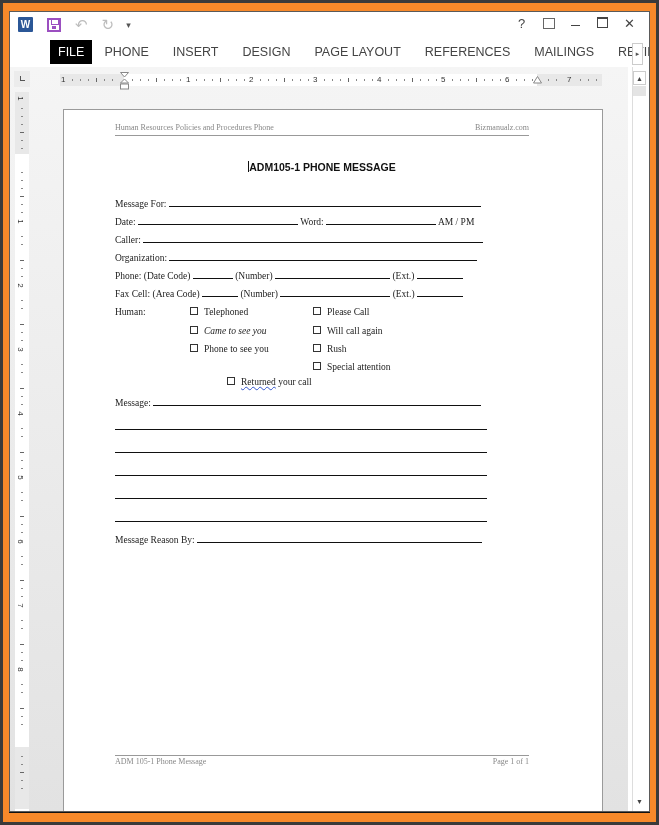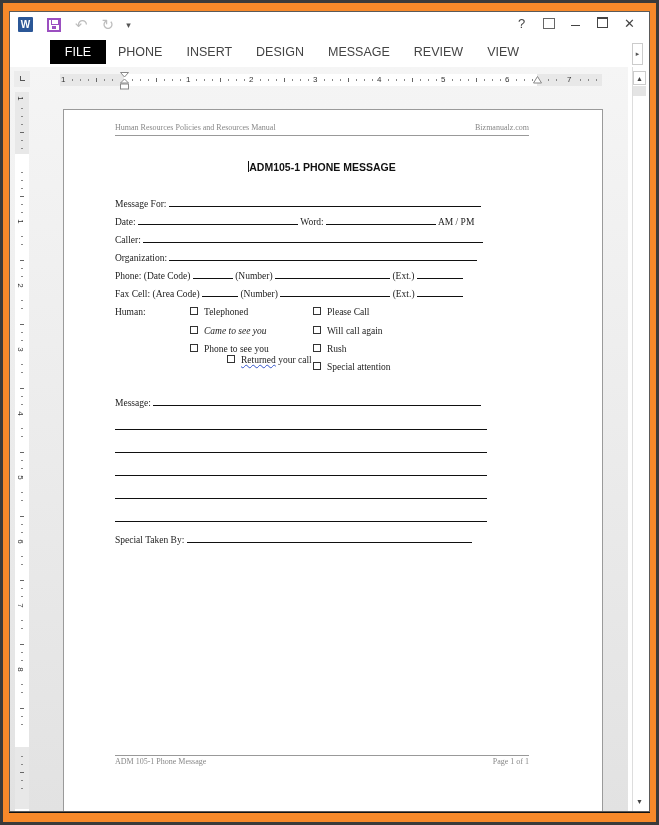--- a/index.html
+++ b/index.html
@@ -87,21 +87,23 @@
       <span><i class="max-icon"></i></span>
       <span>✕</span>
     </div>
   </div>
 
   <div class="tabs">
     <div class="tab file">FILE</div>
     <div class="tab">PHONE</div>
     <div class="tab">INSERT</div>
     <div class="tab">DESIGN</div>
-    <div class="tab">MESSAGE</div>
+    <div class="tab">PAGE LAYOUT</div>
+    <div class="tab">REFERENCES</div>
+    <div class="tab">MAILINGS</div>
     <div class="tab">REVIEW</div>
     <div class="tab">VIEW</div>
   </div>
   <div class="tab-more">▸</div>
 
   <div class="workspace">
     <div class="ruler-corner"></div>
 
     <div class="hruler">
       <div class="margin" style="left:0;width:64px;"></div>
@@ -255,21 +257,21 @@
 
   <div class="vscroll">
     <div class="arrow-up">▲</div>
     <div class="thumb"></div>
     <div class="arrow-down">▼</div>
   </div>
 </div>
 
 <div class="doc">
   <div class="hdr">
-    <span class="l">Human Resources Policies and Resources Manual</span>
+    <span class="l">Human Resources Policies and Procedures Phone</span>
     <span class="r">Bizmanualz.com</span>
   </div>
 
   <div class="doc-title"><span class="cursor"></span><span>ADM105-1 PHONE MESSAGE</span></div>
 
   <div class="row" style="top:73px;">
     <span>Message For:</span>
     <span class="line" style="width:312px;"></span>
   </div>
   <div class="row" style="top:91px;">
@@ -302,39 +304,39 @@
     <span class="line" style="width:110px;"></span>
     <span>(Ext.)</span>
     <span class="line" style="width:46px;"></span>
   </div>
 
   <div class="reason-label" style="top:184px;">Human:</div>
 
   <div class="cb" style="left:75px;top:184px;"><span class="box"></span><span>Telephoned</span></div>
   <div class="cb" style="left:75px;top:203px;font-style:italic;"><span class="box"></span><span>Came to see you</span></div>
   <div class="cb" style="left:75px;top:221px;"><span class="box"></span><span>Phone to see you</span></div>
-  <div class="cb" style="left:75px;top:232px;padding-left:37px;"><span class="box"></span><span class="squig">Returned</span><span> your call</span></div>
+  <div class="cb" style="left:75px;top:254px;padding-left:37px;"><span class="box"></span><span class="squig">Returned</span><span> your call</span></div>
 
   <div class="cb" style="left:198px;top:184px;font-family:Liberation Serif, serif;"><span class="box"></span><span>Please Call</span></div>
   <div class="cb" style="left:198px;top:203px;"><span class="box"></span><span>Will call again</span></div>
   <div class="cb" style="left:198px;top:221px;"><span class="box"></span><span>Rush</span></div>
   <div class="cb" style="left:198px;top:239px;"><span class="box"></span><span>Special attention</span></div>
 
   <div class="row" style="top:272px;">
     <span>Message:</span>
     <span class="line" style="width:328px;"></span>
   </div>
   <div class="msgline" style="top:305px;"></div>
   <div class="msgline" style="top:328px;"></div>
   <div class="msgline" style="top:351px;"></div>
   <div class="msgline" style="top:374px;"></div>
   <div class="msgline" style="top:397px;"></div>
 
   <div class="row" style="top:409px;">
-    <span>Special Taken By:</span>
+    <span>Message Reason By:</span>
     <span class="line" style="width:285px;"></span>
   </div>
 
   <div class="ftr">
     <span class="l">ADM 105-1 Phone Message</span>
     <span class="r">Page 1 of 1</span>
   </div>
 </div>
 
 </body></html>

